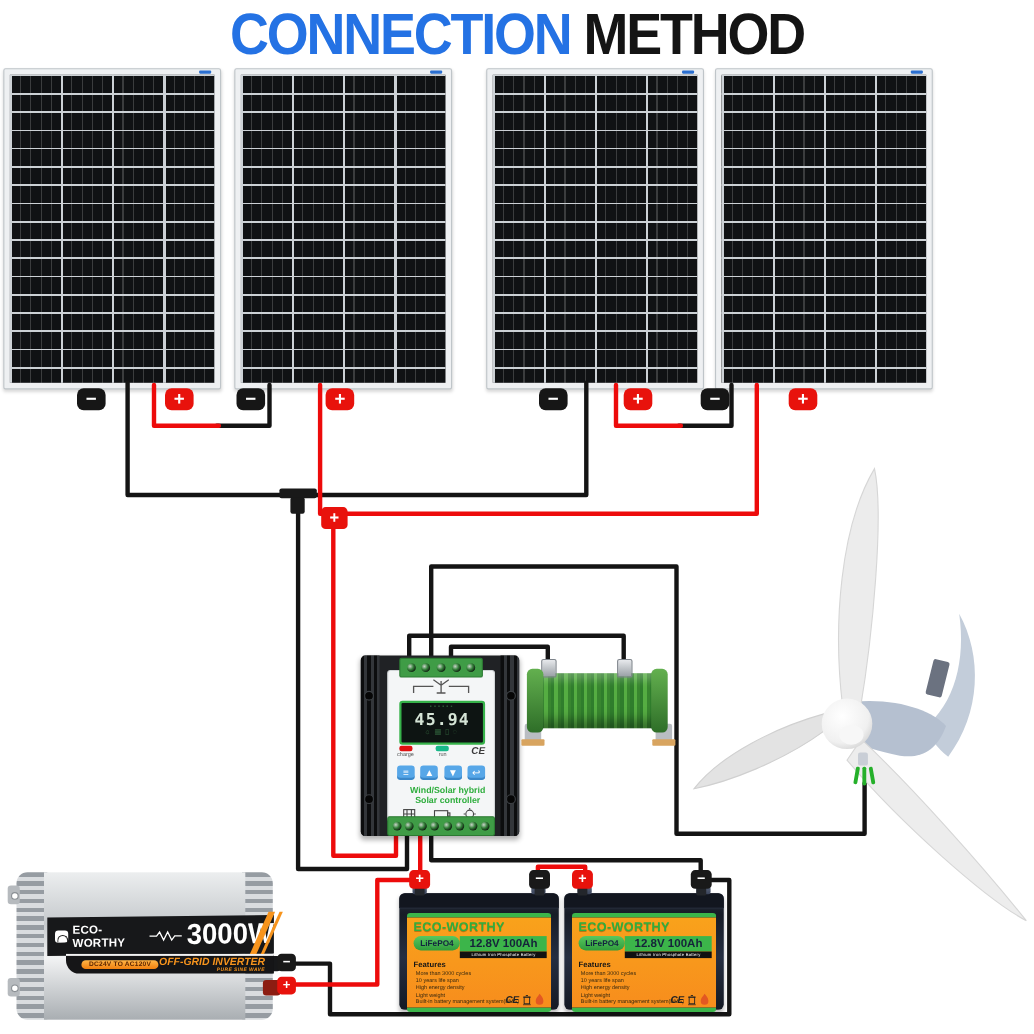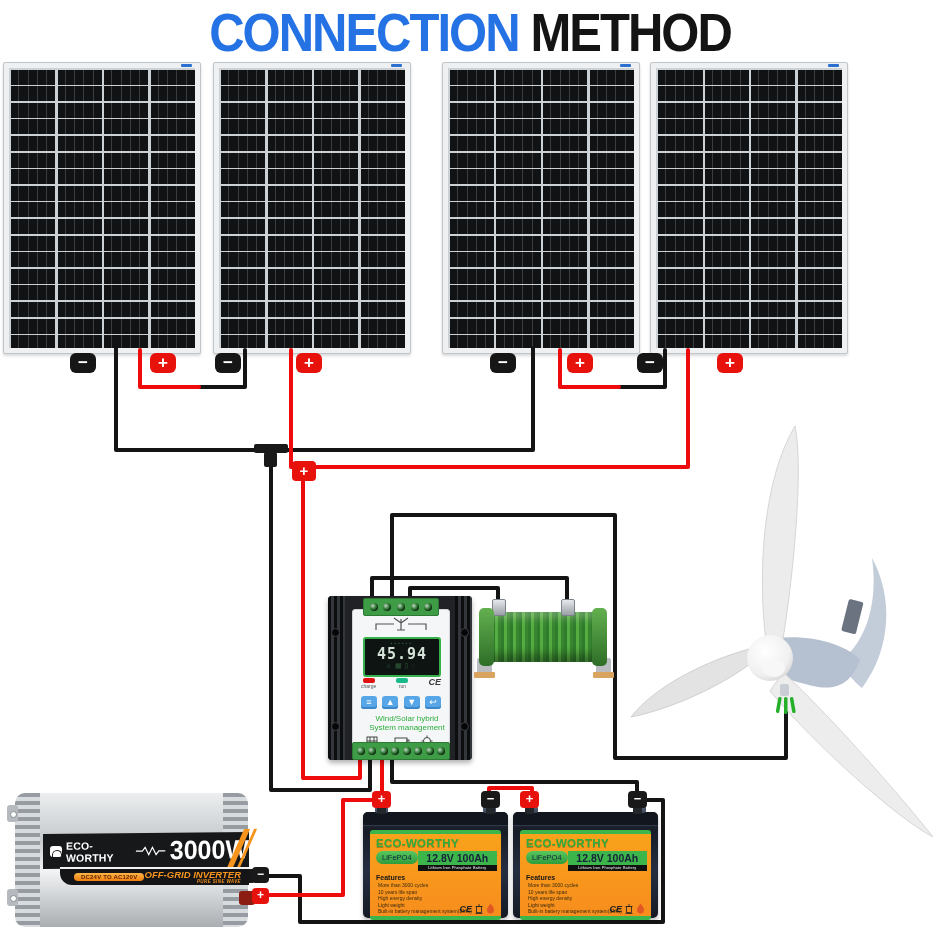--- a/index.html
+++ b/index.html
@@ -59,21 +59,21 @@
   .ctrl-leds{position:absolute;left:8px;top:68px;width:80px;display:flex;justify-content:space-between;align-items:flex-start;}
   .led-group{text-align:center;}
   .led{width:12px;height:5px;border-radius:2px;margin:0 auto;}
   .led.red{background:#e01010;} .led.grn{background:#18b98a;}
   .led-label{font-size:5px;color:#555;line-height:6px;}
   .ce-mark{font-size:9px;font-weight:bold;font-style:italic;color:#3a3a3a;line-height:9px;}
   .ctrl-btns{position:absolute;left:8px;top:86px;width:80px;display:flex;justify-content:space-between;}
   .btn{width:16px;height:13px;background:#57a7e8;border-radius:3px;color:#fff;font-size:9px;
        line-height:13px;text-align:center;box-shadow:inset 0 -2px 0 #3b87c8;}
   .ctrl-title{position:absolute;left:0;right:0;top:104px;text-align:center;color:#2fae3e;
-              font-weight:normal;font-size:8px;line-height:9px;padding-left:12px;}
+              font-weight:bold;font-size:8px;line-height:9px;padding-left:12px;}
   .ctrl-ports{position:absolute;left:0;right:0;top:123px;text-align:center;}
 
   
   .resistor{position:absolute;left:483px;top:612px;width:120px;height:50px;z-index:10;
             background:repeating-linear-gradient(90deg,#2f7d2c 0 3px,#55ad42 3px 6px,#38862f 6px 9px);
             border-radius:9px;box-shadow:inset 0 6px 8px rgba(255,255,255,.25),inset 0 -8px 10px rgba(0,0,0,.35);}
   .res-cap{position:absolute;top:-4px;width:15px;height:58px;background:linear-gradient(180deg,#63b04f,#2e6e28);
            border-radius:5px;z-index:11;}
   .res-term{position:absolute;top:-13px;width:12px;height:15px;background:linear-gradient(180deg,#e7e9ec,#9aa0a6);
             border:1px solid #7d838a;border-radius:2px;z-index:9;}
@@ -115,21 +115,21 @@
            box-shadow:0 3px 4px rgba(0,0,0,.25);}
   .bat-lid{position:absolute;left:0;right:0;top:0;height:13px;background:#12161f;border-radius:5px 5px 0 0;
            border-bottom:1px solid #30394b;}
   .bat-bolt{position:absolute;top:-6px;width:13px;height:7px;background:linear-gradient(180deg,#5a6579,#39425a);border-radius:2px;}
   .bat-label{position:absolute;left:7px;right:7px;top:18px;height:82px;border-radius:3px;
              background:linear-gradient(180deg,#f9a21b,#f78d1d);overflow:hidden;
              border-top:4px solid #3cb54a;border-bottom:4px solid #3cb54a;}
   .bat-brand{margin:3px 0 0 6px;color:#2fae3e;font-weight:bold;font-size:11.5px;letter-spacing:.3px;
              text-shadow:0 1px 0 rgba(0,0,0,.25);}
   .bat-row{display:flex;align-items:flex-start;margin:2px 4px 0 6px;justify-content:space-between;}
-  .bat-pill{background:linear-gradient(180deg,#58c75e,#2f9c3c);color:#13233f;font-weight:normal;font-size:7.5px;
+  .bat-pill{background:linear-gradient(180deg,#58c75e,#2f9c3c);color:#13233f;font-weight:bold;font-size:7.5px;
             padding:2px 6px;border-radius:7px;}
   .bat-rating{width:84px;text-align:center;}
   .bat-rating .v{background:#3cb54a;color:#16233a;font-weight:bold;font-size:10.5px;padding:1px 0;display:block;}
   .bat-rating .s{background:#111;color:#fff;font-size:3.8px;padding:1px 0;display:block;letter-spacing:.2px;}
   .bat-feat-title{margin:3px 0 0 6px;font-weight:bold;font-size:7px;color:#161616;}
   .bat-feats{margin:1px 0 0 8px;font-size:5px;line-height:6.5px;color:#3a2a10;}
   .bat-icons{position:absolute;right:6px;bottom:2px;display:flex;align-items:center;gap:3px;}
   .bat-ce{font-size:9px;font-weight:bold;font-style:italic;color:#222;}
 
   .wind-turbine-svg,.turbine{pointer-events:none;}
@@ -270,21 +270,21 @@
         <div class="ce-mark">CE</div>
       </div>
       <div class="ctrl-btns">
         <div class="btn">≡</div>
         <div class="btn">▲</div>
         <div class="btn">▼</div>
         <div class="btn">↩</div>
       </div>
       <div class="ctrl-title">
         <div>Wind/Solar hybrid</div>
-        <div>System management</div>
+        <div>Solar controller</div>
       </div>
       <div class="ctrl-ports">
         <svg width="72" height="12" viewBox="0 0 72 12">
             <g stroke="#444" stroke-width="1" fill="none">
           <rect x="2" y="2" width="10" height="8"></rect>
               <path d="M5,2 V10 M9,2 V10 M2,6 H12"></path>
           <rect x="30" y="3" width="12" height="7"></rect>
               <rect x="42" y="5" width="2" height="3"></rect>
           <circle cx="62" cy="6" r="3.5"></circle>
               <path d="M62,0.5 V2 M62,10 V11.5 M56.5,6 H58 M66,6 H67.5"></path>

